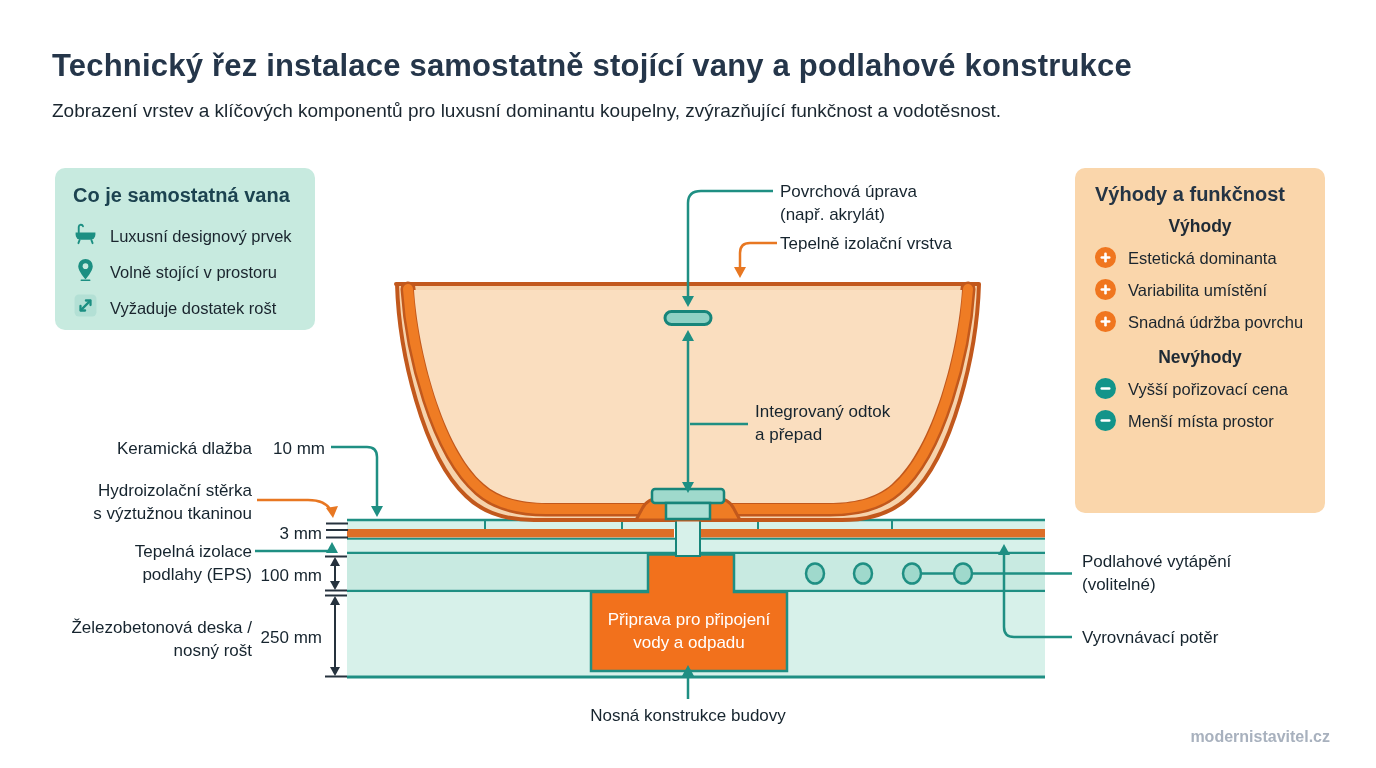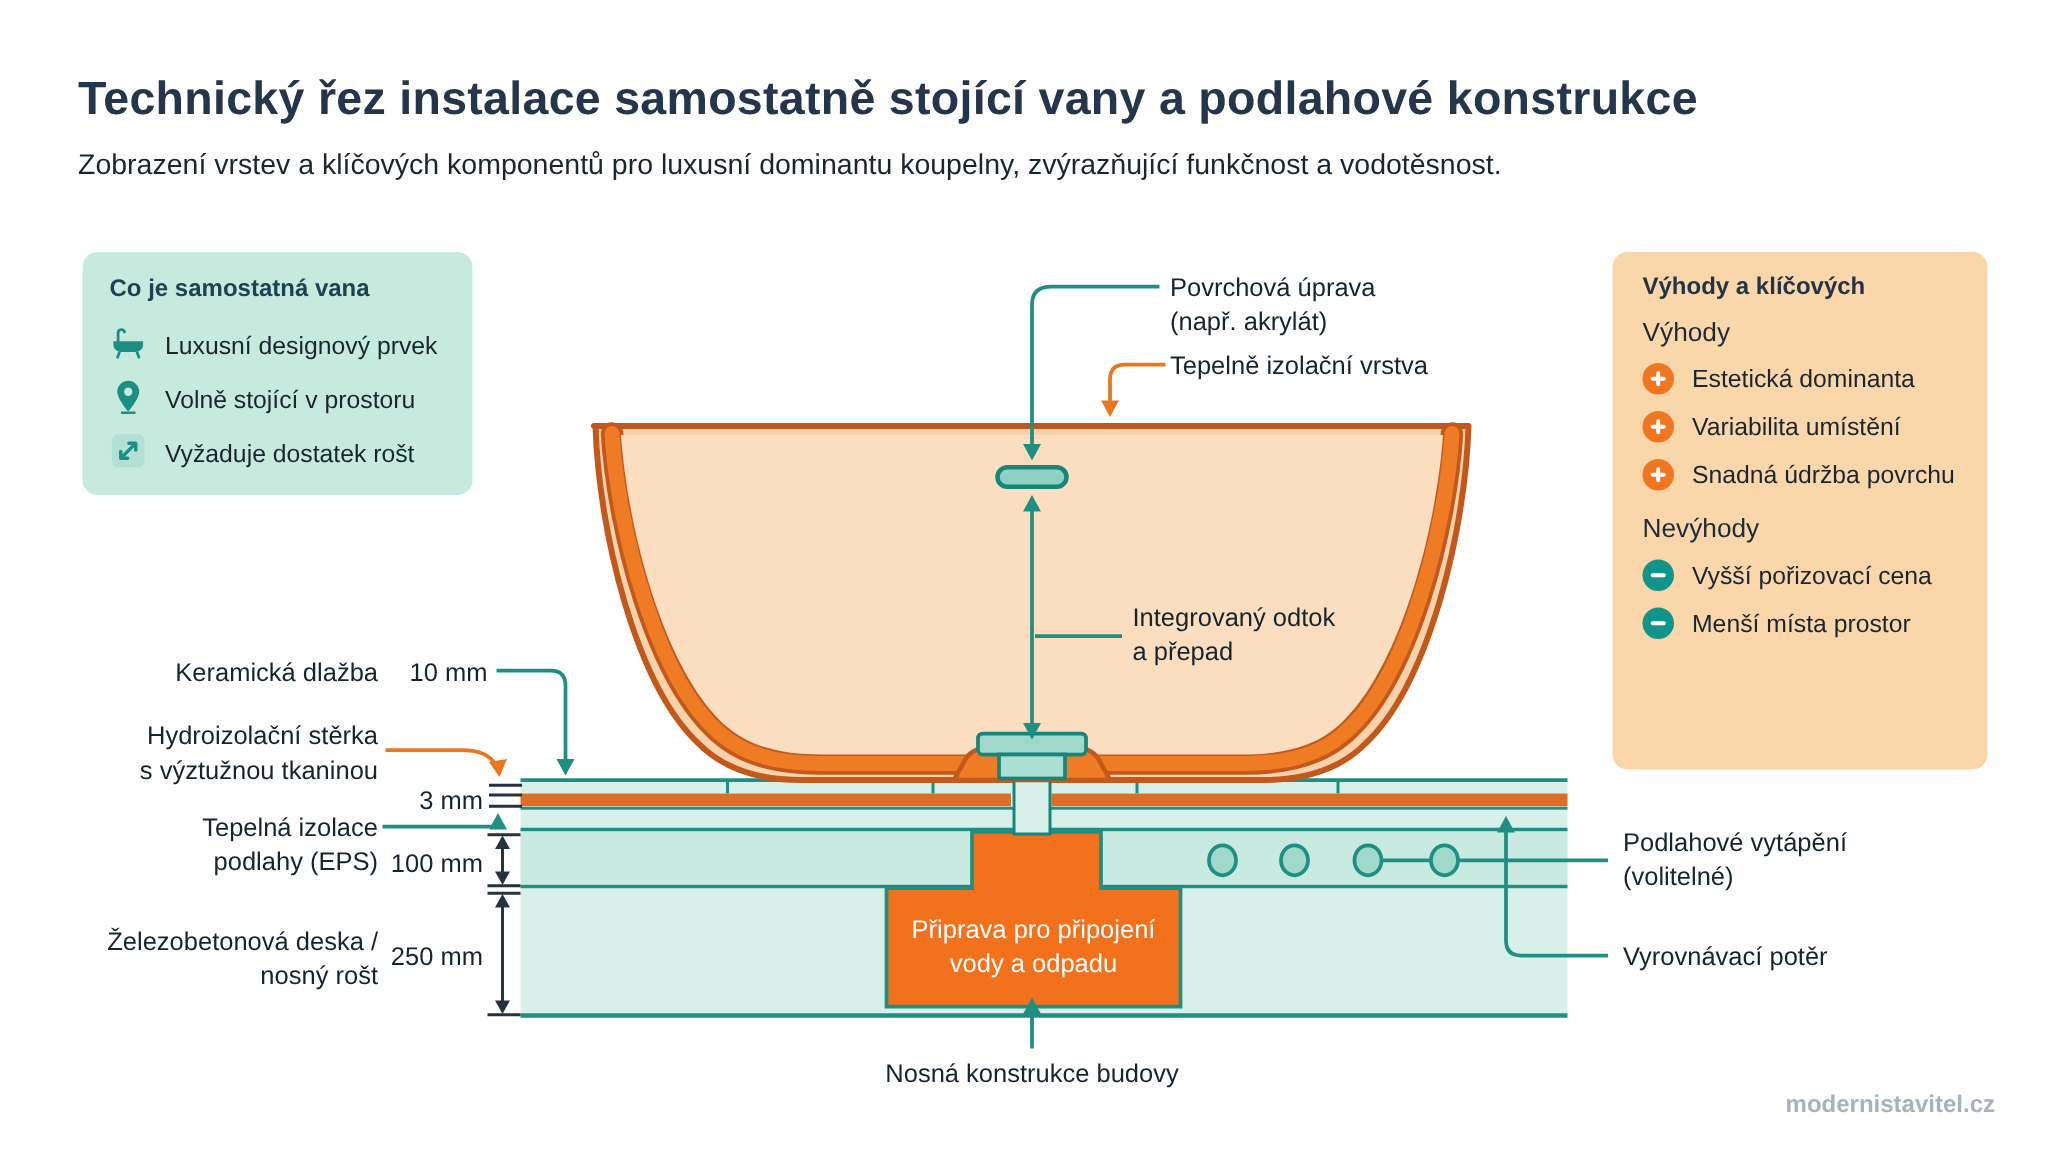--- a/index.html
+++ b/index.html
@@ -16,23 +16,23 @@
     font-family:"Liberation Sans","DejaVu Sans",sans-serif;color:var(--text);overflow:hidden;
   }
   .page-title{position:absolute;left:52px;top:48px;font-size:31px;font-weight:bold;color:var(--title);letter-spacing:.2px;}
   .page-subtitle{position:absolute;left:52px;top:100px;font-size:19px;color:#1A262F;}
   .watermark{position:absolute;right:46px;top:728px;font-size:16px;color:var(--watermark);font-weight:bold;}
 
   
   .card{position:absolute;border-radius:10px;box-sizing:border-box;}
   .card-mint{left:55px;top:168px;width:260px;height:162px;background:var(--mint-card);padding:16px 18px;}
   .card-peach{left:1075px;top:168px;width:250px;height:345px;background:var(--peach-card);padding:15px 20px;}
-  .card-title{font-size:16px;font-weight:bold;color:#1C4350;margin:0 0 14px 0;}
+  .card-title{font-size:20px;font-weight:bold;color:#1C4350;margin:0 0 14px 0;}
   .card-peach .card-title{color:#243444;margin-bottom:10px;}
-  .card-sub{font-size:17.5px;font-weight:normal;color:#1E2A35;margin:10px 0 10px 0;}
+  .card-sub{font-size:17.5px;font-weight:bold;color:#1E2A35;margin:10px 0 10px 0;text-align:center;}
   .card-item{display:flex;align-items:flex-end;gap:12px;font-size:16.5px;color:#1A252E;margin:0 0 11px 0;}
   .card-item:last-child{margin-bottom:0;}
   .badge{width:21px;height:21px;min-width:21px;border-radius:50%;display:inline-flex;align-items:center;justify-content:center;}
   .badge svg{display:block;}
   .badge-plus{background:var(--plus);}
   .badge-minus{background:var(--minus);}
   .mi{width:25px;height:25px;min-width:25px;display:inline-flex;align-items:center;justify-content:center;}
 
   
   .lbl{position:absolute;font-size:17px;line-height:1.38;color:var(--text);white-space:pre-line;}
@@ -219,21 +219,21 @@
         <line x1="7.6" y1="16.4" x2="16.4" y2="7.6" stroke="#1C8F82" stroke-width="2.2" stroke-linecap="round"></line>
         <path d="M12.4 7.2 H16.8 V11.6" fill="none" stroke="#1C8F82" stroke-width="2.2" stroke-linecap="round" stroke-linejoin="round"></path>
         <path d="M7.2 12.4 V16.8 H11.6" fill="none" stroke="#1C8F82" stroke-width="2.2" stroke-linecap="round" stroke-linejoin="round"></path>
       </svg>
     </span>
     <span>Vyžaduje dostatek rošt</span>
   </div>
 </div>
 
 <div class="card card-peach">
-  <div class="card-title">Výhody a klíčových</div>
+  <div class="card-title">Výhody a funkčnost</div>
   <div class="card-sub">Výhody</div>
 
   <div class="card-item">
     <span class="badge badge-plus">
       <svg width="11" height="11" viewBox="0 0 11 11">
           <rect x="4.2" y="0.5" width="2.6" height="10" rx="1.2" fill="#fff"></rect>
           <rect x="0.5" y="4.2" width="10" height="2.6" rx="1.2" fill="#fff"></rect>
         </svg>
     </span>
     <span>Estetická dominanta</span>

